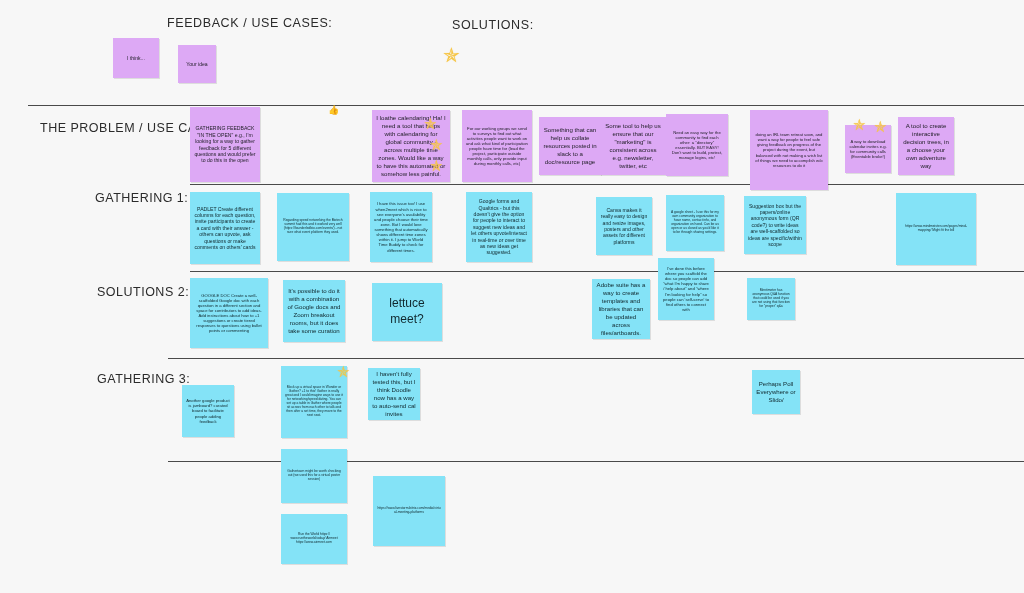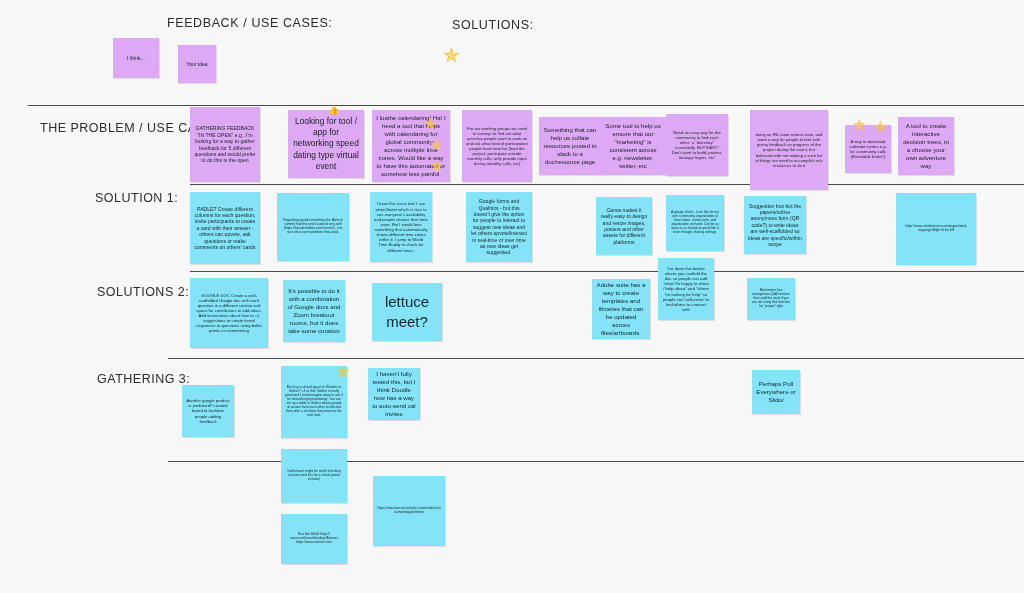--- a/index.html
+++ b/index.html
@@ -55,21 +55,21 @@
     overflow-wrap: break-word;
   }
   .note > span { display: block; width: 100%; }
   .purple { background: #dda9f5; color: #23202a; }
   .cyan   { background: #84e3f7; color: #10282e; }
   .t-xxs { font-size: 3.3px; line-height: 1.2; }
   .t-xs  { font-size: 4.2px; line-height: 1.22; }
   .t-s   { font-size: 5.1px; line-height: 1.26; }
   .t-m   { font-size: 6.1px; line-height: 1.3; }
   .t-l   { font-size: 8.4px; line-height: 1.34; }
-  .t-xl  { font-size: 15px; line-height: 1.32; }
+  .t-xl  { font-size: 12px; line-height: 1.32; }
   .star {
     position: absolute;
     color: #f6c544;
     line-height: 1;
     text-shadow: 0 0 1px rgba(246,197,68,0.6);
   }
   .thumb {
     position: absolute;
     font-size: 9px;
     line-height: 1;
@@ -93,31 +93,28 @@
     </div>
   <div class="star" style="left:443px; top:45px; font-size:20px;">✯</div>
 
   <div class="divider" style="left:28px; top:105px; width:996px;"></div>
   <div class="divider" style="left:190px; top:184px; width:834px;"></div>
   <div class="divider" style="left:190px; top:271px; width:834px;"></div>
   <div class="divider" style="left:168px; top:358px; width:856px;"></div>
   <div class="divider" style="left:168px; top:461px; width:856px;"></div>
 
   <div class="row-label" style="left:40px; top:121px;">THE PROBLEM / USE CASE:</div>
-  <div class="row-label" style="left:95px; top:191px;">SOLUTION 1:</div>
+  <div class="row-label" style="left:95px; top:191px;">GATHERING 1:</div>
   <div class="row-label" style="left:97px; top:285px;">SOLUTIONS 2:</div>
   <div class="row-label" style="left:97px; top:372px;">GATHERING 3:</div>
 
   <div class="note purple shadow t-s" style="left:190px; top:107px; width:70px; height:75px;">
       <span>GATHERING FEEDBACK "IN THE OPEN" e.g., I'm looking for a way to gather feedback for 5 different questions and would prefer to do this in the open</span>
     </div>
 
-  <div class="note purple shadow t-l" style="left:288px; top:110px; width:76px; height:68px;">
-      <span>Looking for tool / app for networking speed dating type virtual event</span>
-    </div>
   <div class="thumb" style="left:328px; top:106px;">👍</div>
 
   <div class="note purple shadow t-m" style="left:372px; top:110px; width:78px; height:72px;">
       <span>I loathe calendaring! Ha! I need a tool that helps with calendaring for global community - across multiple time zones. Would like a way to have this automated or somehow less painful.</span>
     </div>
   <div class="star" style="left:424px; top:116px; font-size:15px;">✯</div>
   <div class="star" style="left:430px; top:137px; font-size:15px;">✯</div>
   <div class="star" style="left:430px; top:158px; font-size:15px;">✯</div>
 
   <div class="note purple shadow t-xs" style="left:462px; top:110px; width:70px; height:72px;">

